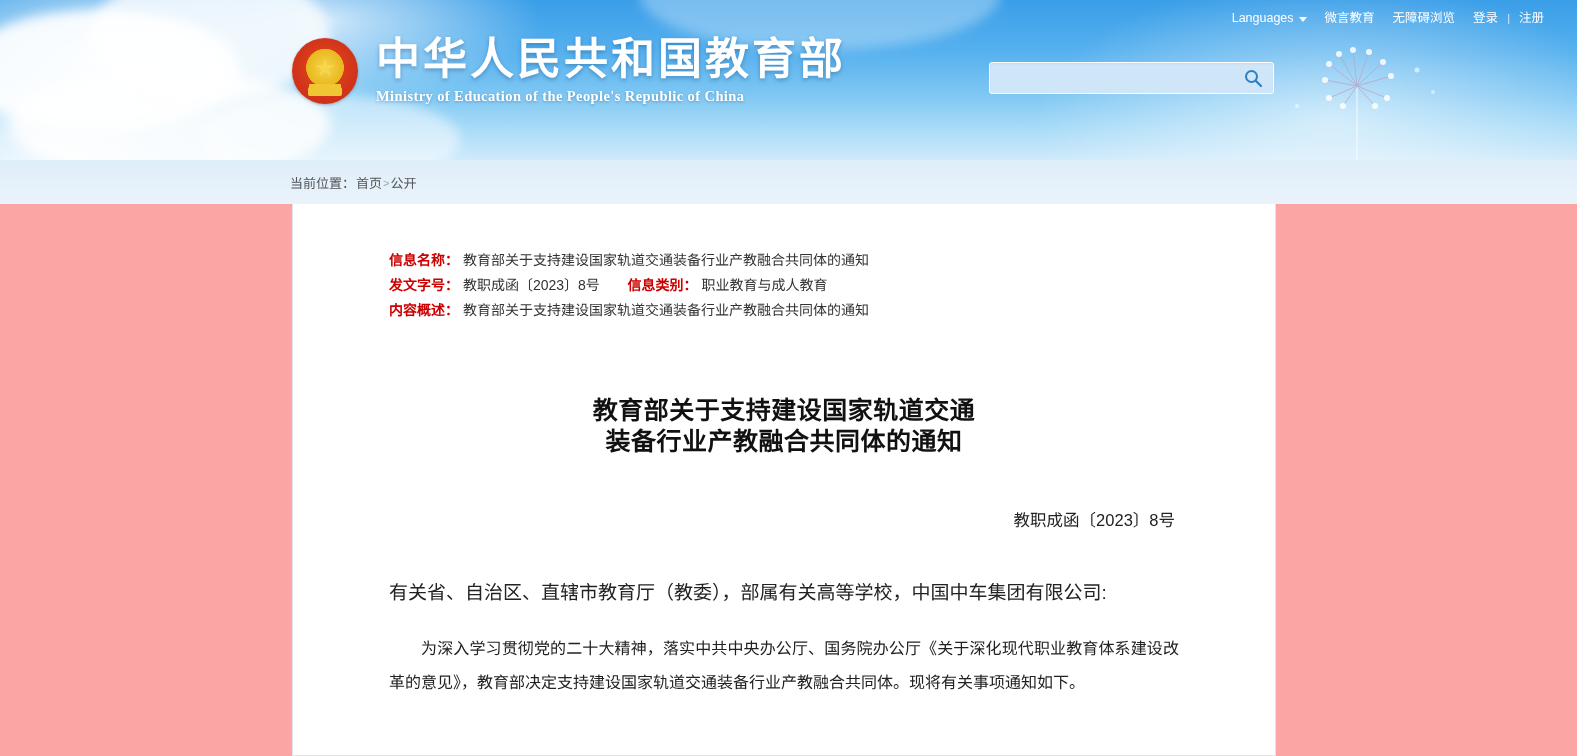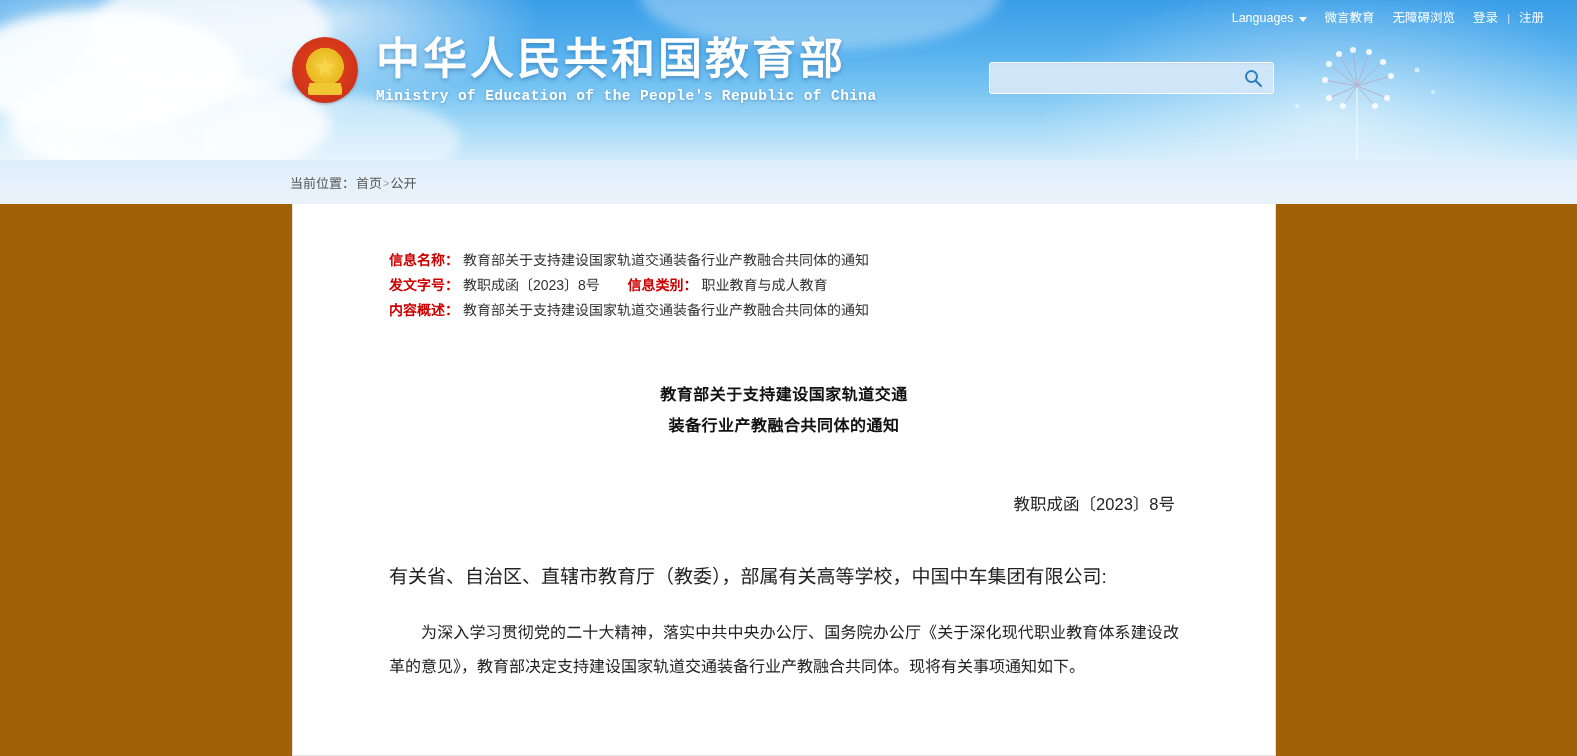--- a/index.html
+++ b/index.html
@@ -112,21 +112,21 @@
     font-family: "DejaVu Serif", "Liberation Serif", serif;
     font-weight: bold;
     font-size: 44px;
     letter-spacing: 3px;
     color: #ffffff;
     text-shadow: 0 2px 4px rgba(0,60,120,0.35);
     line-height: 1.05;
   }
   .title-en {
     margin-top: 6px;
-    font-family: Liberation Mono, monospace;
+    font-family: Liberation Serif, serif;
     font-weight: bold;
     font-size: 14.5px;
     letter-spacing: 0.4px;
     color: #ffffff;
     text-shadow: 0 1px 3px rgba(0,60,120,0.35);
   }
 
   .search-box {
     position: absolute;
     left: 989px;
@@ -181,21 +181,21 @@
     gap: 1px;
   }
   .crumb a { color: #555; text-decoration: none; }
   .crumb .arrow { color: #9aa; font-size: 11px; }
 
   
   .page-bg {
     position: relative;
     width: 1577px;
     height: 552px;
-    background: #a16207;
+    background: #fca5a5;
   }
   .paper {
     position: absolute;
     left: 292px;
     top: 0;
     width: 984px;
     min-height: 552px;
     background: #ffffff;
     border: 1px solid #e3e3e3;
     border-top: none;
@@ -203,25 +203,25 @@
   }
 
   .meta { font-size: 14px; color: #222; line-height: 25px; }
   .meta .row { white-space: nowrap; }
   .meta .lbl { color: #c00; font-weight: bold; }
   .meta .val { color: #333; }
   .meta .gap { display:inline-block; width: 82px; }
   .meta .gap-sm { display:inline-block; width: 20px; }
 
   .doc-title {
-    margin-top: 56px;
+    margin-top: 72px;
     text-align: center;
     font-family: "DejaVu Sans", "Liberation Sans", sans-serif;
     font-weight: bold;
-    font-size: 16px;
+    font-size: 25px;
     color: #111;
     line-height: 31px;
     letter-spacing: 0.5px;
   }
 
   .doc-number {
     margin-top: 50px;
     text-align: right;
     font-size: 16.5px;
     color: #222;

